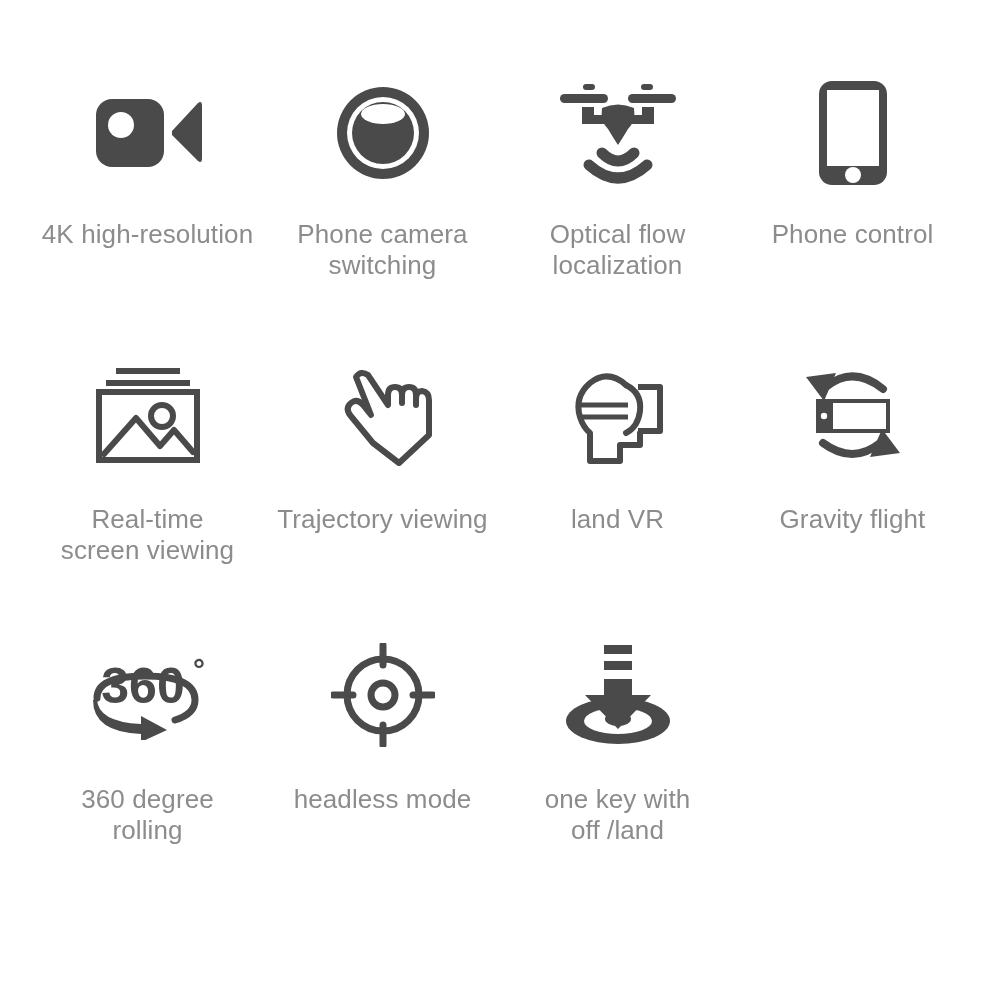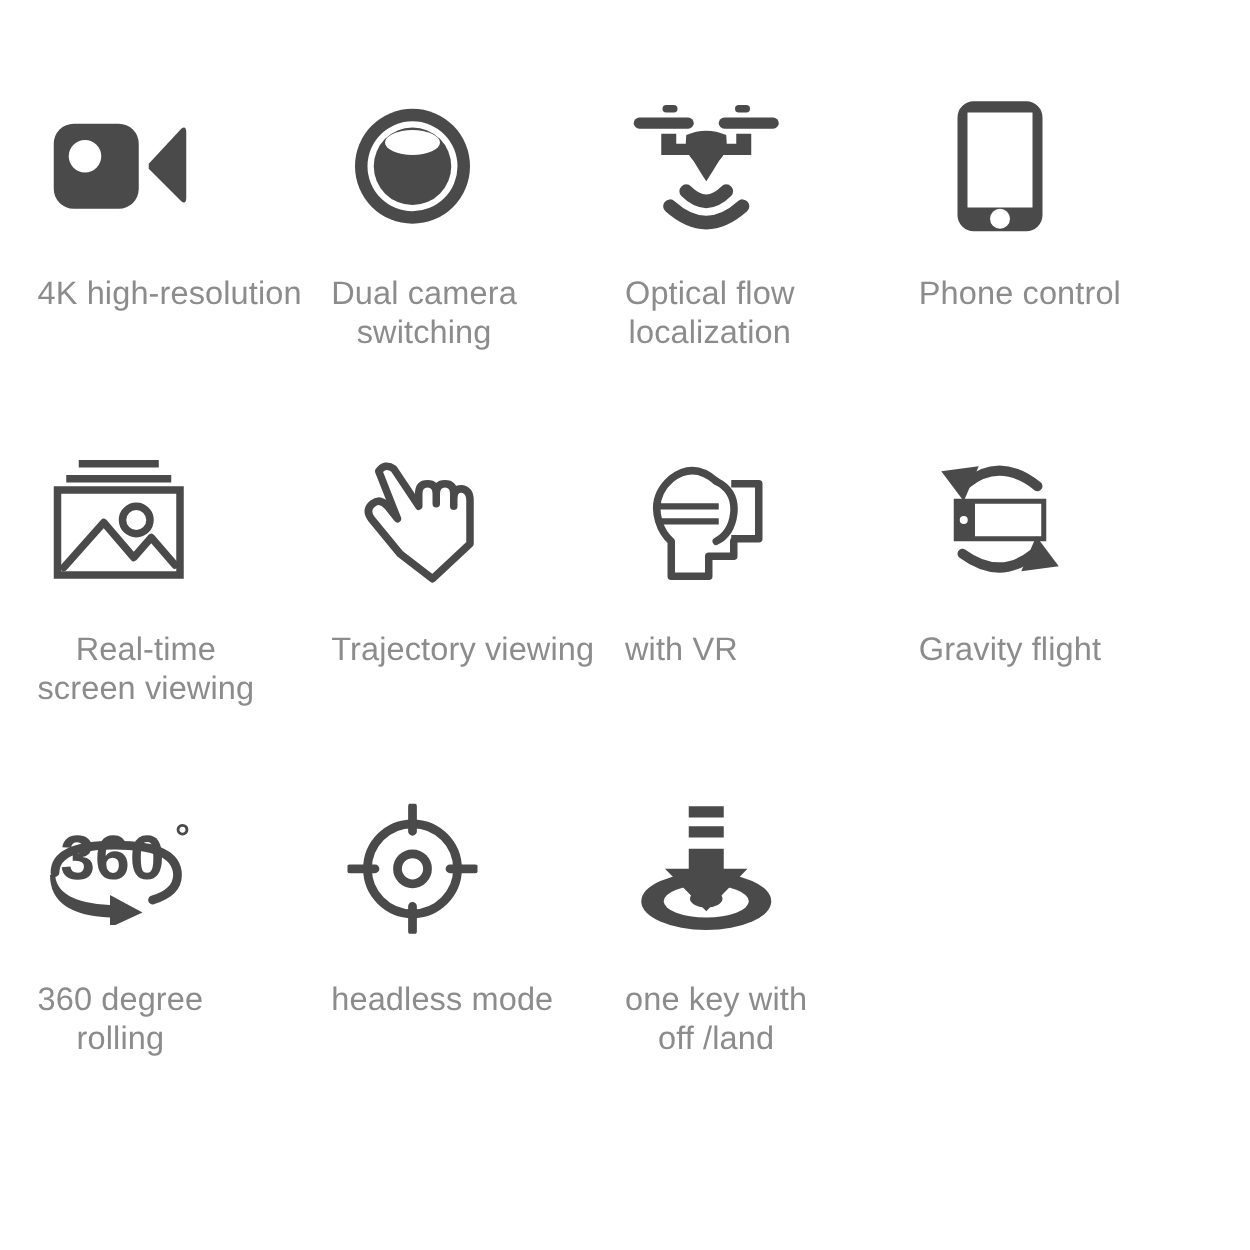--- a/index.html
+++ b/index.html
@@ -22,21 +22,21 @@
     display: grid;
     grid-template-columns: repeat(4, 1fr);
     grid-template-rows: repeat(3, 1fr);
     align-items: start;
     justify-items: center;
   }
   .feature-cell {
     width: 100%;
     display: flex;
     flex-direction: column;
-    align-items: flex-start;
+    align-items: center;
     justify-content: flex-start;
   }
   .icon-box {
     height: 130px;
     width: 130px;
     display: flex;
     align-items: center;
     justify-content: center;
     text-decoration: underline;
   }
@@ -79,21 +79,21 @@
 
   <div class="feature-cell row-1">
     <div class="icon-box">
       <svg width="100" height="100" viewBox="0 0 100 100">
         <circle cx="50" cy="50" r="46" fill="#4a4a4a"></circle>
         <circle cx="50" cy="50" r="36" fill="#ffffff"></circle>
         <circle cx="50" cy="50" r="31" fill="#4a4a4a"></circle>
         <ellipse cx="50" cy="31" rx="22" ry="10" fill="#ffffff"></ellipse>
       </svg>
     </div>
-    <div class="feature-label">Dual camera
+    <div class="feature-label">Phone camera
 switching</div>
   </div>
 
   <div class="feature-cell row-1">
     <div class="icon-box">
       <svg width="120" height="104" viewBox="0 0 120 104">
 
         <rect x="25" y="3" width="12" height="6" rx="3" fill="#4a4a4a"></rect>
         <rect x="83" y="3" width="12" height="6" rx="3" fill="#4a4a4a"></rect>
 
@@ -154,21 +154,21 @@
 
   <div class="feature-cell row-2">
     <div class="icon-box">
       <svg width="100" height="104" viewBox="0 0 100 104">
         <path d="M58 22 Q40 6 22 20 Q6 34 12 54 Q15 64 22 70 L22 98 L52 98 L52 82 L72 82 L72 70" fill="none" stroke="#4a4a4a" stroke-width="6" stroke-linejoin="round" stroke-linecap="round"></path>
         <path d="M58 22 Q74 30 72 48 Q70 64 58 70" fill="none" stroke="#4a4a4a" stroke-width="6" stroke-linejoin="round" stroke-linecap="round"></path>
         <path d="M10 42 L60 42 M10 54 L60 54" stroke="#4a4a4a" stroke-width="5"></path>
         <path d="M70 24 L92 24 L92 68 L70 68" fill="none" stroke="#4a4a4a" stroke-width="6" stroke-linejoin="round"></path>
       </svg>
     </div>
-    <div class="feature-label">with VR</div>
+    <div class="feature-label">land VR</div>
   </div>
 
   <div class="feature-cell row-2">
     <div class="icon-box">
       <svg width="110" height="104" viewBox="0 0 110 104">
 
         <path d="M28 24 Q55 2 85 26" fill="none" stroke="#4a4a4a" stroke-width="8" stroke-linecap="round"></path>
         <path d="M8 14 L38 10 L26 38 Z" fill="#4a4a4a"></path>
 
         <rect x="18" y="36" width="74" height="34" fill="#4a4a4a"></rect>

